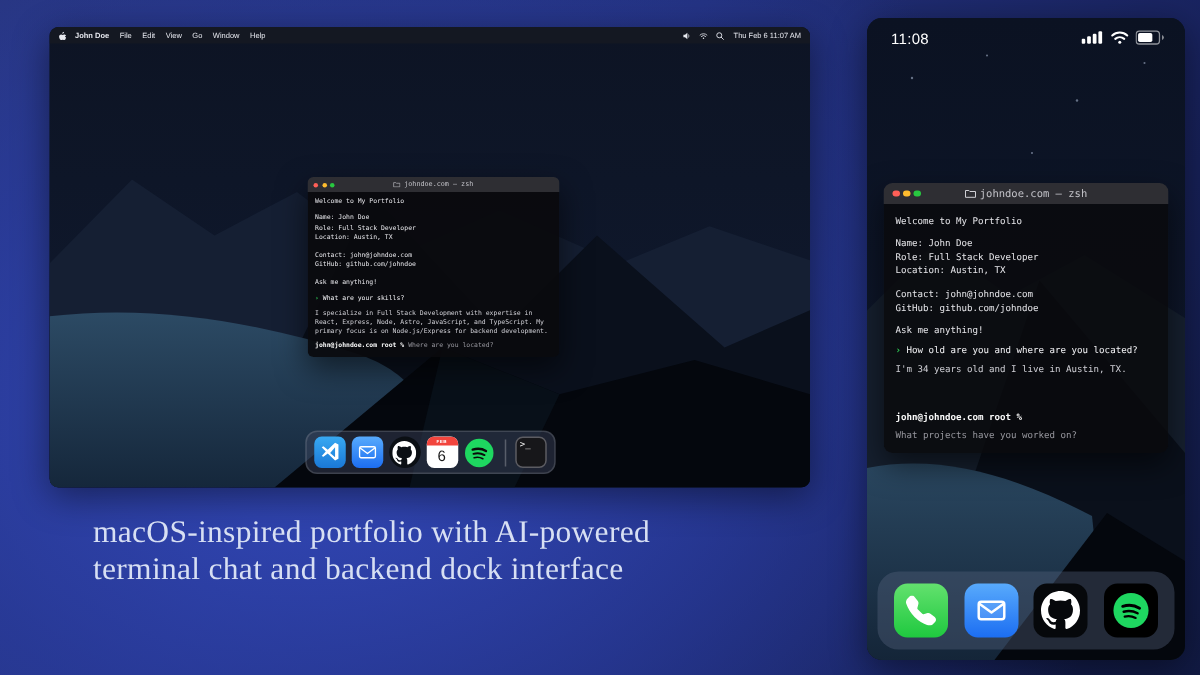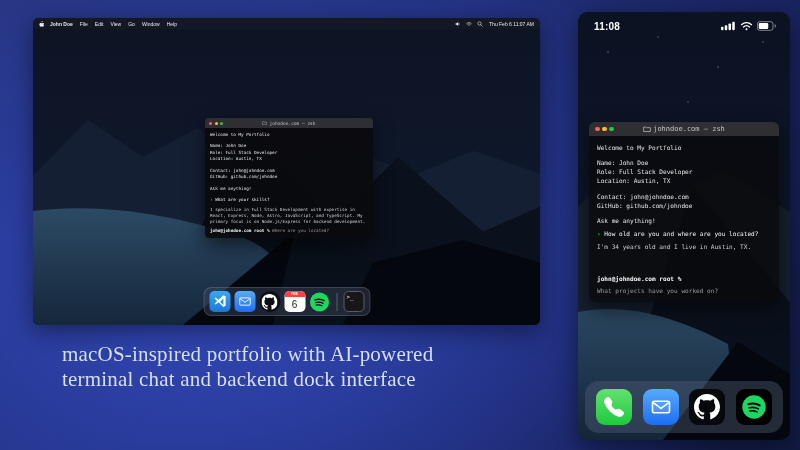--- a/index.html
+++ b/index.html
@@ -99,21 +99,21 @@
   .mobile-frame {
     position:absolute; left:578px; top:12px; width:212px; height:428px;
     border-radius:10px; overflow:hidden; background:#0a101d;
     box-shadow:0 6px 24px rgba(0,0,0,.45);
   }
   .statusbar {
     position:absolute; left:0; top:0; right:0; height:22px; z-index:5;
     display:flex; align-items:center; justify-content:space-between; padding:6px 14px 0 16px;
     color:#fff;
   }
-  .time { font-size:10px; font-weight:bold; letter-spacing:.2px; }
+  .time { font-size:10px; font-weight:normal; letter-spacing:.2px; }
   .sticons { display:flex; align-items:center; gap:4px; }
 
   
   .dock-mobile {
     position:absolute; left:7px; right:7px; bottom:7px; height:52px; z-index:5;
     background:rgba(88,100,125,.38); border-radius:14px;
     display:flex; align-items:center; justify-content:space-around; padding:0 6px;
   }
   .mtile { width:36px; height:36px; border-radius:9px; display:flex; align-items:center; justify-content:center; overflow:hidden; }
   .tile-phone { background:linear-gradient(180deg,#63e16e,#1fc93f); }

